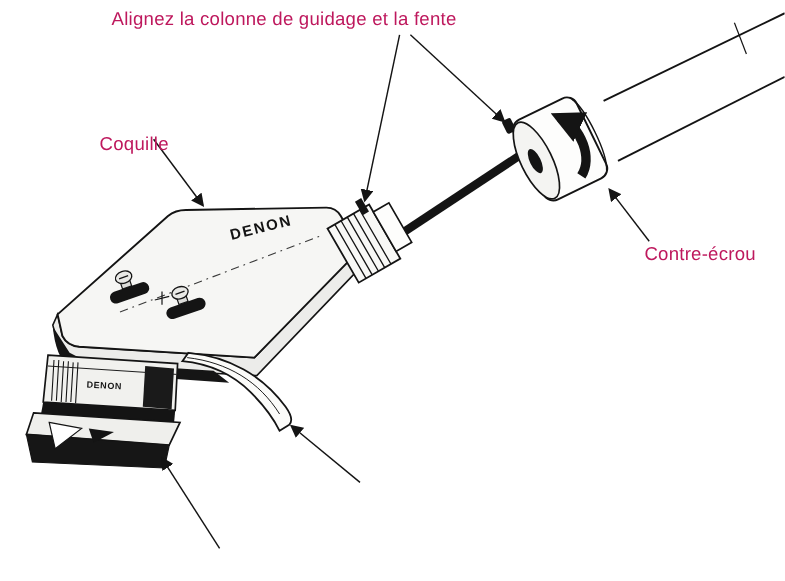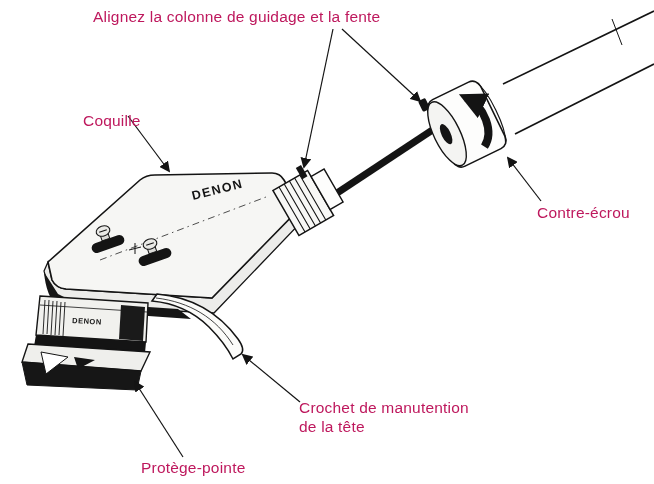--- a/index.html
+++ b/index.html
@@ -110,17 +110,14 @@
       <line x1="128" y1="116" x2="169" y2="171" marker-end="url(#ah)"></line>
       <line x1="541" y1="201" x2="508" y2="158" marker-end="url(#ah)"></line>
       <line x1="300" y1="402" x2="243" y2="355" marker-end="url(#ah)"></line>
       <line x1="183" y1="457" x2="135" y2="382" marker-end="url(#ah)"></line>
     </g>
   </svg>
 
   <div class="lbl lbl-title">Alignez la colonne de guidage et la fente</div>
   <div class="lbl lbl-coquille">Coquille</div>
   <div class="lbl lbl-contre">Contre-écrou</div>
-  <div class="lbl lbl-crochet">Crochet de manutention
-de la tête</div>
-  <div class="lbl lbl-protege">Protège-pointe</div>
 
 </div>
 
 </body></html>

